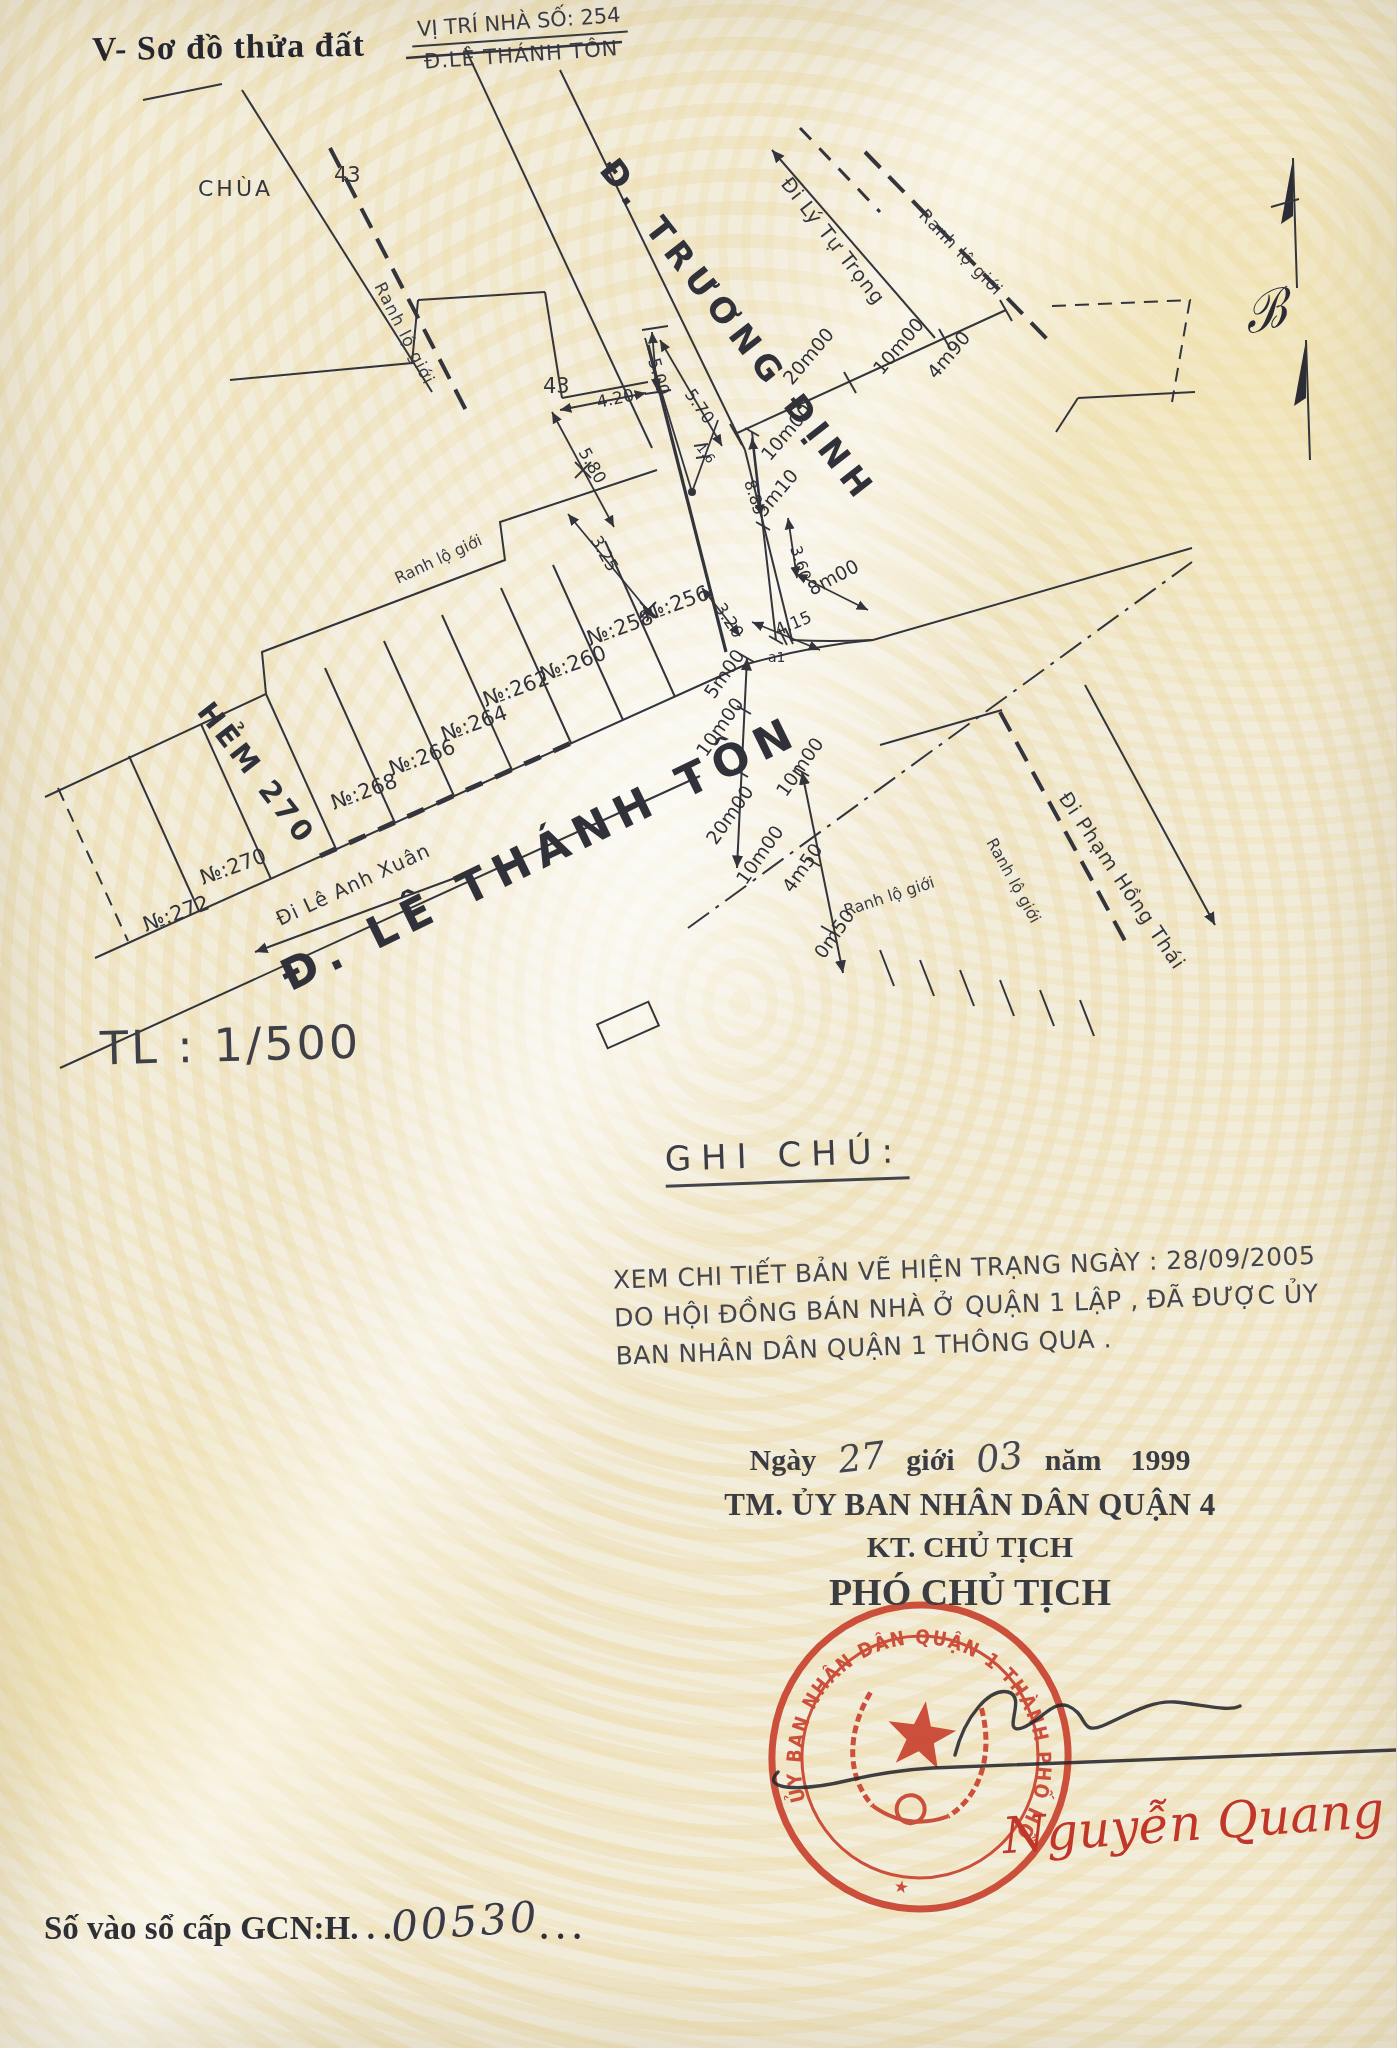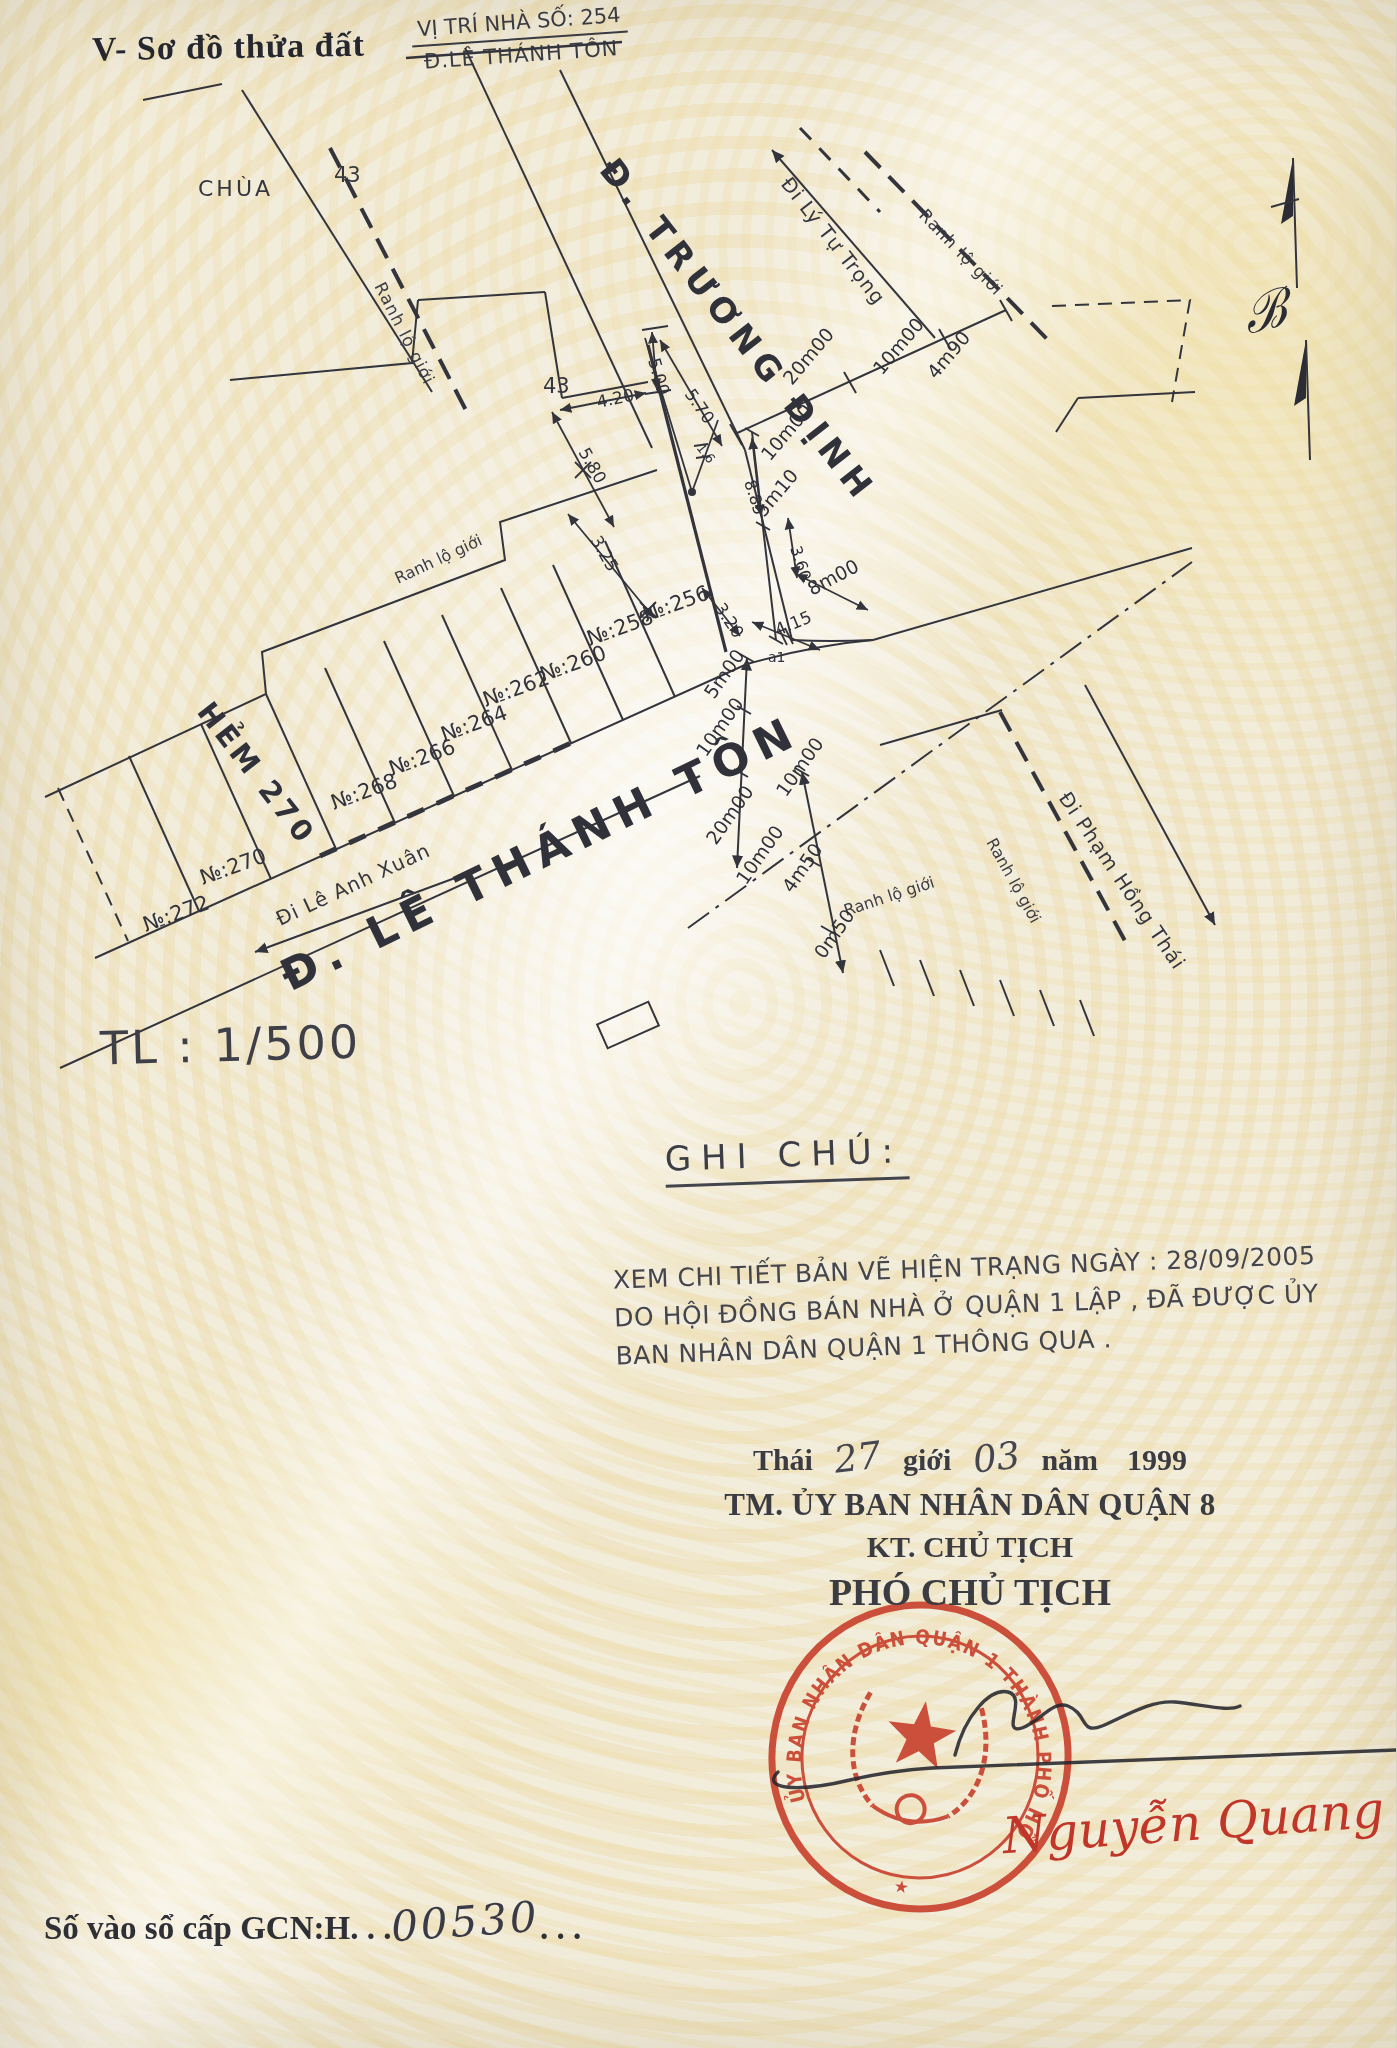--- a/index.html
+++ b/index.html
@@ -278,29 +278,29 @@
     <span class="head">GHI CHÚ:</span>
     <div class="body">
       <div>XEM CHI TIẾT BẢN VẼ HIỆN TRẠNG NGÀY : 28/09/2005</div>
       <div>DO HỘI ĐỒNG BÁN NHÀ Ở QUẬN 1 LẬP , ĐÃ ĐƯỢC ỦY</div>
       <div>BAN NHÂN DÂN QUẬN 1 THÔNG QUA .</div>
     </div>
   </div>
 
   <div class="abs signing">
     <div class="date-line">
-      <span>Thái</span>
+      <span>Ngày</span>
       <span class="handw">27</span>
       <span>giới</span>
       <span class="handw">03</span>
       <span>năm</span>
       <span class="gap"></span>
       <span>1999</span>
     </div>
-    <div class="auth">TM. ỦY BAN NHÂN DÂN QUẬN 8</div>
+    <div class="auth">TM. ỦY BAN NHÂN DÂN QUẬN 4</div>
     <div class="auth2">KT. CHỦ TỊCH</div>
     <div class="auth3">PHÓ CHỦ TỊCH</div>
   </div>
 
   <div class="abs signer">Nguyễn Quang C</div>
 
   <div class="abs registry">
     <span>Số vào sổ cấp GCN:H.</span><span> . .</span><span class="num">00530</span><span>. . .</span>
   </div>
 

